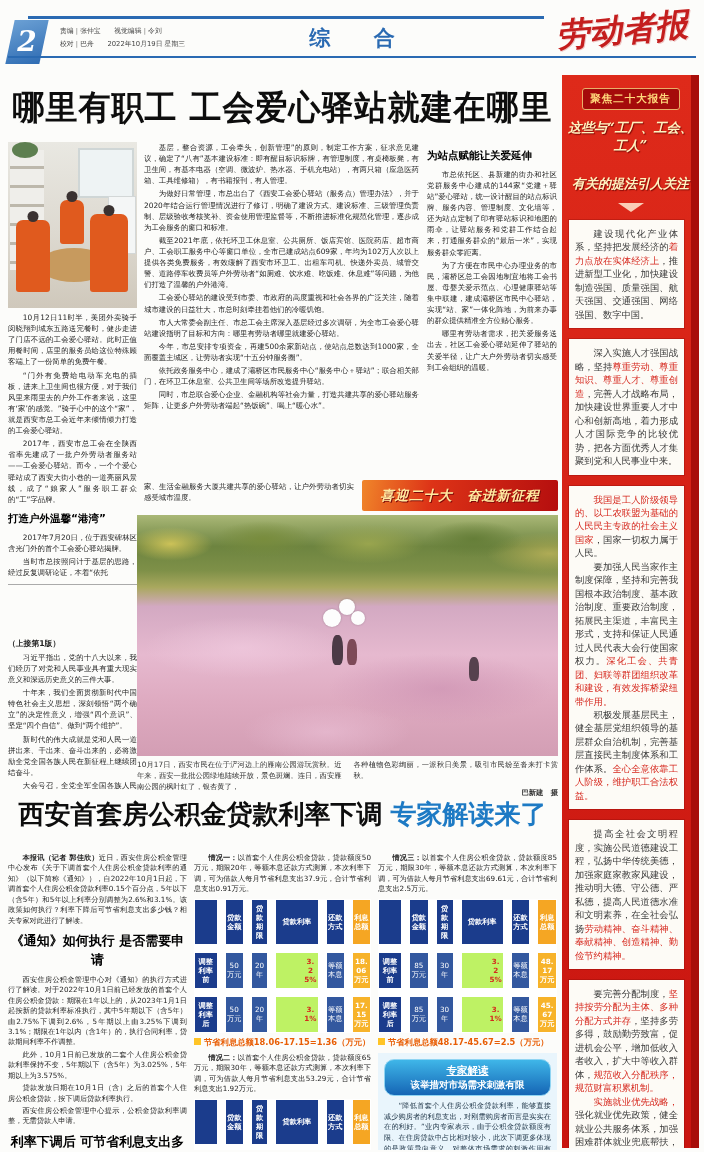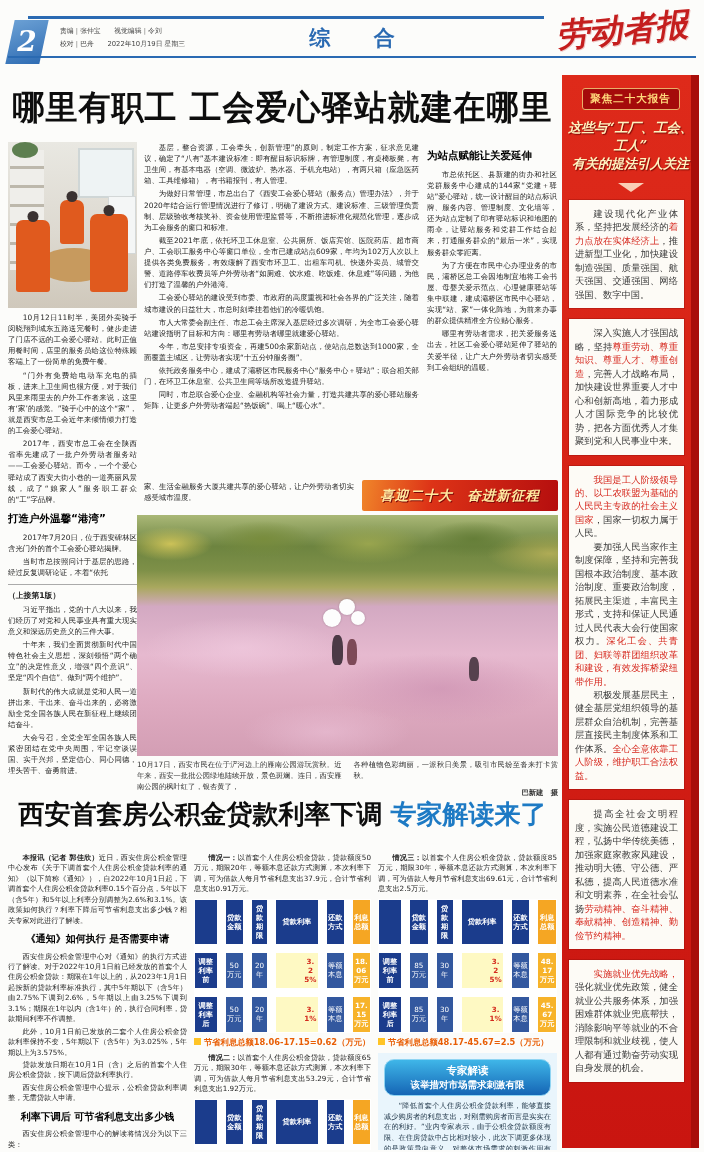--- a/index.html
+++ b/index.html
@@ -24,21 +24,21 @@
           font-weight:900;color:#0d0d0d;letter-spacing:1px;transform:scaleY(1.06);}
   .col{position:absolute;overflow:hidden;font-size:7.4px;line-height:1.5;text-align:justify;color:#1e1e1e;}
   .col p,.para{margin:0 0 2px 0;text-indent:2em;}
   #a1c1{left:8px;top:142px;width:129px;height:650px;}
   #a1c2{left:144px;top:142px;width:275px;height:338px;}
   #a1c3{left:427px;top:142px;width:130px;height:338px;}
   #a1c2tail{left:144px;top:481px;width:210px;height:32px;}
   .subhead{font-weight:bold;text-align:left;text-indent:0;font-size:10.5px;margin:6px 0 5px;color:#000;}
   .subhead.big{font-size:12px;margin:9px 0 7px;}
   .cont-block{border-top:1px solid #aaa;margin-top:6px;padding-top:5px;}
-  .cont-tag{font-weight:bold;text-indent:0;font-size:7.8px;margin-bottom:2px;}
+  .cont-tag{font-weight:bold;text-indent:0;font-size:7.8px;margin-bottom:2px;margin-top:48px;}
   
   .photo1{position:relative;width:129px;height:166px;margin-bottom:4px;overflow:hidden;
      background:linear-gradient(180deg,#e9e8e2 0%,#ddd9d0 55%,#cfc8bb 100%);}
   .ph1-window{position:absolute;left:70px;top:6px;width:52px;height:46px;background:#eef3f4;border:2px solid #cfd6d6;}
   .ph1-shelf{position:absolute;left:2px;top:8px;width:34px;height:120px;
      background:repeating-linear-gradient(180deg,#efeeea 0 16px,#bdb8ac 16px 19px);}
   .ph1-plant{position:absolute;left:4px;top:0;width:26px;height:16px;border-radius:50%;background:#5d7f50;}
   .ph1-cab{position:absolute;left:100px;top:54px;width:26px;height:56px;background:#f4f6f6;border:1px solid #d3d7d7;}
   .ph1-table{position:absolute;left:30px;top:106px;width:72px;height:34px;border-radius:50%;background:#c79a5e;}
   .worker{position:absolute;background:#e05a1e;border-radius:7px 7px 3px 3px;}
@@ -70,50 +70,50 @@
   .caption .cap-col{flex:1;}
   .credit{text-align:right;font-weight:bold;margin-top:6px;}
   
   .headline2{position:absolute;left:8px;top:797px;width:549px;text-align:center;font-size:26px;font-weight:900;}
   .headline2 .blk{color:#0d0d0d;}
   .headline2 .blu{color:#1d7ac4;margin-left:8px;}
   #a2c1{left:8px;top:853px;width:179px;height:297px;font-size:7.2px;line-height:1.45;}
   #a2c2{left:194px;top:853px;width:177px;height:297px;font-size:7.2px;line-height:1.45;}
   #a2c3{left:378px;top:853px;width:179px;height:297px;font-size:7.2px;line-height:1.45;}
   .bold{font-weight:bold;}
-  .subhead2{font-weight:bold;text-align:center;text-indent:0;font-size:10px;margin:6px 0 5px;color:#000;}
+  .subhead2{font-weight:bold;text-align:center;text-indent:0;font-size:13px;margin:6px 0 5px;color:#000;}
   
   .ltable{display:grid;grid-template-columns:1.25fr 1fr .9fr 1fr 1fr 1fr;gap:9px;background:#ffffff;
      padding:1px;margin:4px 0 3px;}
   .tc{font-size:7.2px;text-align:center;padding:4px 1px;display:flex;align-items:center;justify-content:center;
      line-height:1.25;word-break:break-all;}
   .th{background:#1b3c8c;color:#fff;font-weight:bold;}
   .tlastth{background:#f5a623;color:#fff;}
   .tlabel{background:#1b3c8c;color:#fff;font-weight:bold;}
   .tdata{background:#33589f;color:#fff;}
-  .trate{background:#fef9c3;color:#d42b1e;font-weight:bold;padding-left:28px;}
+  .trate{background:#bef264;color:#d42b1e;font-weight:bold;padding-left:28px;}
   .ttotal{background:#f7b32a;color:#fff;font-weight:bold;}
   .savings{color:#e85d04;font-weight:bold;font-size:8.3px;text-indent:0;margin:2px 0 5px;}
   .savings::before{content:"";display:inline-block;width:7px;height:7px;background:#ffc426;margin-right:3px;}
   .expert{background:#e9f5fc;padding:6px;margin-top:5px;}
   .expert-banner{background:linear-gradient(180deg,#3fb6e8,#1565b5);border:1px solid #8fd4f2;border-radius:10px;
      color:#fff;text-align:center;padding:3px 2px;}
-  .expert-banner .l1{font-size:10.5px;font-weight:bold;}
+  .expert-banner .l1{font-size:10.5px;font-weight:bold;text-decoration:underline;}
   .expert-banner .l2{font-size:9.5px;font-weight:bold;}
   .expert-body{font-size:7.2px;line-height:1.5;color:#22384a;margin-top:5px;text-align:justify;text-indent:2em;}
   
   .sidebar{position:absolute;left:562px;top:75px;width:137px;height:1073px;overflow:hidden;
      background:linear-gradient(180deg,#de2a1a,#c91510);}
   .sidebar-edge{position:absolute;right:0;top:0;width:8px;height:100%;background:#a80e0a;}
   .sb-badge{margin:13px auto 0;width:96px;background:#a50b0b;border:1px solid #e9b06a;border-radius:3px;
      color:#ffd87a;font-size:10.5px;font-weight:bold;text-align:center;padding:3px 0;letter-spacing:1px;}
   .sb-title{margin-top:9px;text-align:center;color:#fff3c0;font-weight:900;font-style:italic;
      font-family:"DejaVu Serif",serif;text-shadow:1px 1px 1px #7e0a06;}
   .sb-title .t1{font-size:13px;}
-  .sb-title .t2{font-size:13px;margin-top:0;}
+  .sb-title .t2{font-size:13px;margin-top:20px;}
   .sb-chevron{width:0;height:0;margin:10px auto 8px;border-left:13px solid transparent;
      border-right:13px solid transparent;border-top:9px solid rgba(255,235,210,.85);}
   .sb-box{background:#fdfbf6;margin:0 15px 11px 7px;padding:7px 6px;box-shadow:0 0 0 1px rgba(130,10,5,.3);}
   .sb-p{margin:0;font-family:"DejaVu Serif",serif;font-size:9.3px;line-height:1.45;color:#3a3a3a;
      text-indent:2em;text-align:justify;}
   .sb-p .red{color:#d6281e;}
 </style>
 </head>
 <body>
 
@@ -243,21 +243,21 @@
         <div class="tc trate">3.25%</div>
         <div class="tc tdata">等额本息</div>
         <div class="tc ttotal">18.06万元</div>
         <div class="tc tlabel">调整利率后</div>
         <div class="tc tdata">50万元</div>
         <div class="tc tdata">20年</div>
         <div class="tc trate">3.1%</div>
         <div class="tc tdata">等额本息</div>
         <div class="tc ttotal">17.15万元</div>
       </div>
-    <div class="savings">节省利息总额18.06-17.15=0.62（万元）</div>
+    <div class="savings">节省利息总额18.06-17.15=1.36（万元）</div>
     <p class="para"><span class="bold">情况二：</span><span class="">以首套个人住房公积金贷款，贷款额度65万元，期限30年，等额本息还款方式测算，本次利率下调，可为借款人每月节省利息支出53.29元，合计节省利息支出1.92万元。</span></p>
     <div class="ltable">
         <div class="tc th"></div>
         <div class="tc th">贷款金额</div>
         <div class="tc th">贷款期限</div>
         <div class="tc th">贷款利率</div>
         <div class="tc th">还款方式</div>
         <div class="tc th tlastth">利息总额</div>
         <div class="tc tlabel">调整利率前</div>
         <div class="tc tdata">65万元</div>
@@ -323,18 +323,19 @@
       </div>
     <div class="sb-box">
         <p class="sb-p"><span class="red ">我国是工人阶级领导的、以工农联盟为基础的人民民主专政的社会主义国家</span><span class="">，国家一切权力属于人民。</span></p>
         <p class="sb-p"><span class="">要加强人民当家作主制度保障，坚持和完善我国根本政治制度、基本政治制度、重要政治制度，拓展民主渠道，丰富民主形式，支持和保证人民通过人民代表大会行使国家权力。</span><span class="red ">深化工会、共青团、妇联等群团组织改革和建设，有效发挥桥梁纽带作用。</span></p>
         <p class="sb-p"><span class="">积极发展基层民主，健全基层党组织领导的基层群众自治机制，完善基层直接民主制度体系和工作体系。</span><span class="red ">全心全意依靠工人阶级，维护职工合法权益。</span></p>
       </div>
     <div class="sb-box">
         <p class="sb-p"><span class="">提高全社会文明程度，实施公民道德建设工程，弘扬中华传统美德，加强家庭家教家风建设，推动明大德、守公德、严私德，提高人民道德水准和文明素养，在全社会弘扬</span><span class="red ">劳动精神、奋斗精神、奉献精神、创造精神、勤俭节约精神。</span></p>
       </div>
     <div class="sb-box">
+        <p class="sb-p"><span class="">要完善分配制度，</span><span class="red ">坚持按劳分配为主体、多种分配方式并存</span><span class="">，坚持多劳多得，鼓励勤劳致富，促进机会公平，增加低收入者收入，扩大中等收入群体，</span><span class="red ">规范收入分配秩序，规范财富积累机制。</span></p>
         <p class="sb-p"><span class="red ">实施就业优先战略，</span><span class="">强化就业优先政策，健全就业公共服务体系，加强困难群体就业兜底帮扶，消除影响平等就业的不合理限制和就业歧视，使人人都有通过勤奋劳动实现自身发展的机会。</span></p>
       </div>
 
   </div>
 
 </div>
 
 </body></html>

